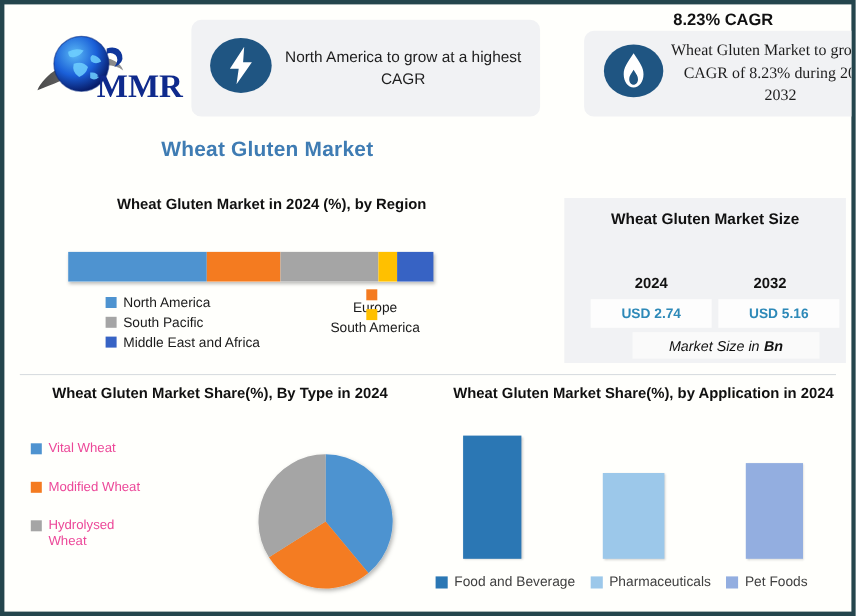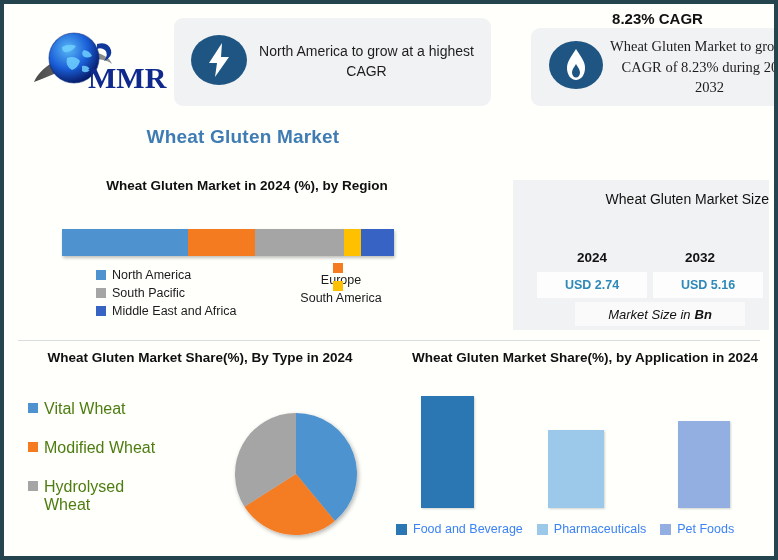--- a/index.html
+++ b/index.html
@@ -86,21 +86,21 @@
   .legend-item.col2{width:170px;flex-direction:column;}
   .swatch{width:10px;height:10px;margin-right:6px;flex:none;}
 
   
   #size-panel{
     position:absolute;left:509px;top:176px;width:256px;height:150px;
     background:#f1f2f4;
   }
   #size-panel-title{
     position:absolute;left:0;top:10px;width:100%;
-    text-align:right;font-size:14px;font-weight:normal;color:#111;
+    text-align:center;font-size:14px;font-weight:bold;color:#111;
     line-height:1.35;
   }
   .year-label{
     position:absolute;top:70px;
     text-align:center;font-size:13.5px;font-weight:bold;color:#111;
   }
   #year-2024{left:24px;width:110px;}
   #year-2032{left:132px;width:110px;}
   .value-box{
     position:absolute;top:92px;height:26px;
@@ -125,40 +125,40 @@
   }
 
   
   #type-title{
     position:absolute;left:6px;top:344px;width:380px;
     text-align:center;font-size:13.5px;font-weight:bold;color:#101010;
     line-height:1.45;
   }
   #pie-legend{
     position:absolute;left:24px;top:396px;width:170px;
-    font-size:16px;color:#4d7c0f;
+    font-size:12px;color:#ec4899;
   }
   .pie-legend-item{
     display:flex;align-items:flex-start;margin-bottom:21px;
   }
   .pie-legend-item .swatch{margin-top:3px;}
   #pie-wrap{position:absolute;left:228px;top:406px;width:132px;height:132px;}
 
   
   #app-title{
     position:absolute;left:392px;top:344px;width:378px;
     text-align:center;font-size:13.5px;font-weight:bold;color:#101010;
     line-height:1.45;
   }
   #app-plot{position:absolute;left:392px;top:392px;width:378px;height:112px;}
   .app-bar{position:absolute;bottom:0;box-shadow:1px 1px 2px rgba(0,0,0,.18);}
   #app-legend{
     position:absolute;left:392px;top:518px;width:378px;
     display:flex;align-items:center;
-    font-size:12.5px;color:#3b82f6;
+    font-size:12.5px;color:#404040;
   }
   #app-legend .legend-item{margin-right:14px;}
   #app-legend .swatch{width:11px;height:11px;}
 </style>
 </head>
 <body>
 
 <div id="frame">
 
   <div id="header">

